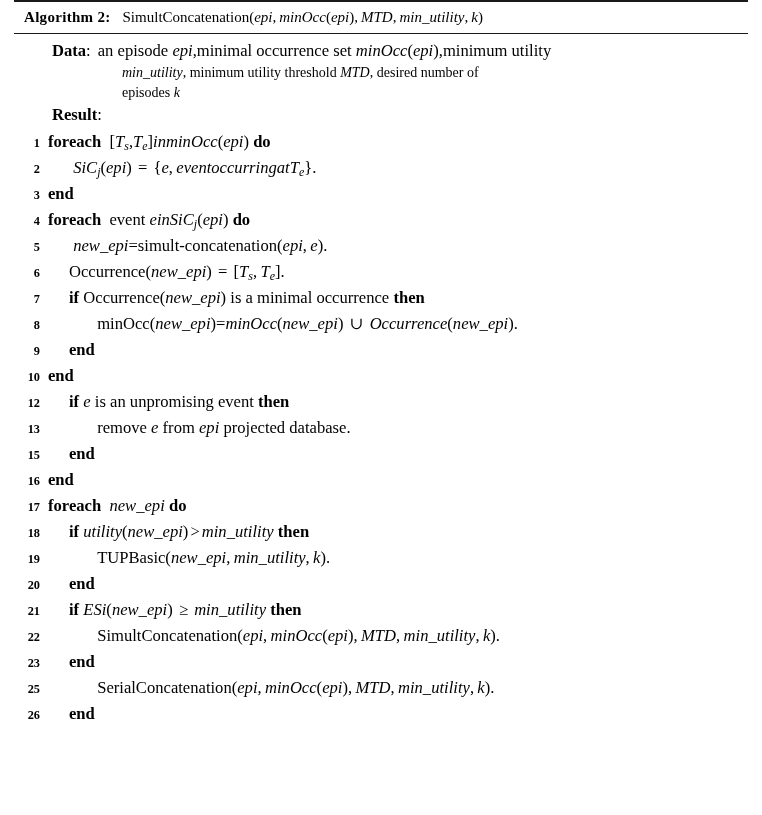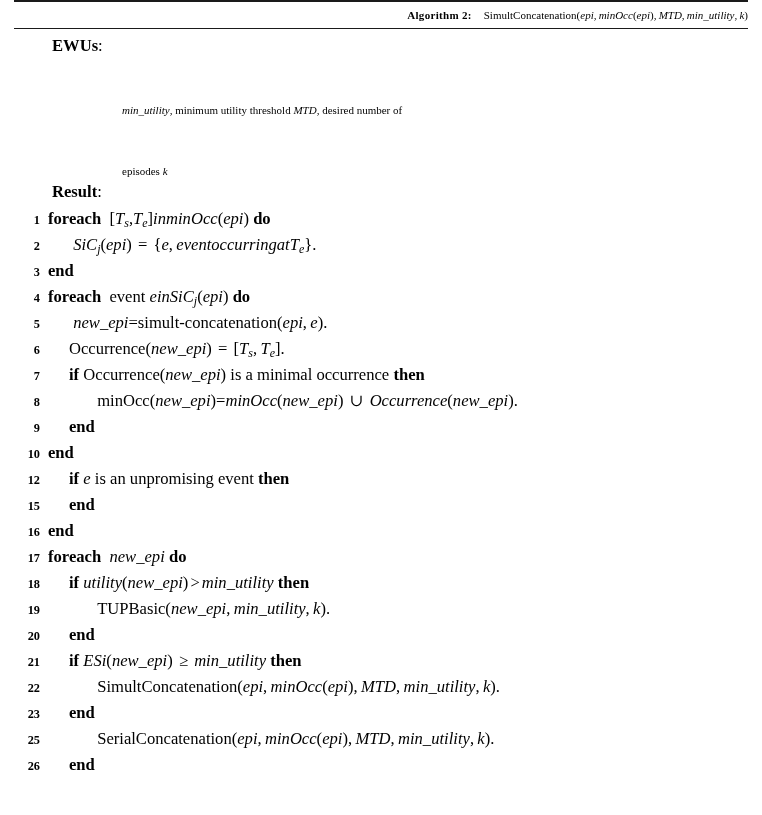--- a/index.html
+++ b/index.html
@@ -33,24 +33,23 @@
   .rule-thin {
     border: 0;
     border-top: 1.1px solid #1a1a1a;
     margin: 0;
     height: 0;
   }
 
   
   .algo-title {
     padding: 6px 0 6px 10px;
-    font-size: 11px;
+    font-size: 15px;
     line-height: 1.28;
     white-space: nowrap;
-    text-align: right;
   }
   .algo-title .kw {
     font-weight: bold;
     letter-spacing: 0.3px;
   }
   .algo-title .sig {
     margin-left: 12px;
   }
 
   
@@ -69,23 +68,22 @@
     flex: 0 0 auto;
     white-space: nowrap;
   }
   .io-label .colon { font-weight: normal; }
   .io-text {
     margin-left: 7px;
     flex: 1 1 auto;
   }
   .io-cont {
     padding-left: 108px;
-    font-size: 11px;
+    font-size: 14px;
     line-height: 1.44;
-    margin-top: 45px;
   }
 
   
   .body-lines {
     padding: 1px 0 2px 0;
   }
   .line {
     display: flex;
     align-items: stretch;
     font-size: 16.6px;
@@ -154,21 +152,22 @@
 
   <div class="algo-title">
     <span class="kw"><span>Algorithm</span>&nbsp;<span>2</span><span>:</span></span><span class="sig"><span class="mr">SimultConcatenation(</span><span class="mi">epi</span><span class="mr">,</span> <span class="mi">minOcc</span><span class="mr">(</span><span class="mi">epi</span><span class="mr">)</span><span class="mr">,</span> <span class="mi">MTD</span><span class="mr">,</span> <span class="mi">min_utility</span><span class="mr">,</span> <span class="mi">k</span><span class="mr">)</span></span>
   </div>
 
   <hr class="rule-thin">
 
   <div class="io-block">
 
     <div class="io-row">
-      <span class="io-label"><span>EWUs</span><span class="colon">:</span></span>
+      <span class="io-label"><span>Data</span><span class="colon">:</span></span>
+      <span class="io-text">an episode <span class="mi">epi</span>,minimal occurrence set <span class="mi">minOcc</span><span class="mr">(</span><span class="mi">epi</span><span class="mr">)</span>,minimum utility</span>
     </div>
 
     <div class="io-cont">
       <span class="mi">min_utility</span>, minimum utility threshold <span class="mi">MTD</span>, desired number of
     </div>
 
     <div class="io-cont">
       episodes <span class="mi">k</span>
     </div>
 
@@ -259,20 +258,28 @@
 
 
     <div class="line">
       <span class="lineno">12</span>
       <span class="content">
         <span class="guide first"></span>
         <span class="text"><span class="kw">if</span> <span class="mi">e</span> is an unpromising event <span class="kw">then</span></span>
       </span>
     </div>
 
+    <div class="line">
+      <span class="lineno">13</span>
+      <span class="content">
+        <span class="guide first"></span>
+        <span class="guide"></span>
+        <span class="text">&nbsp;remove <span class="mi">e</span> from <span class="mi">epi</span> projected database.</span>
+      </span>
+    </div>
 
 
     <div class="line">
       <span class="lineno">15</span>
       <span class="content">
         <span class="guide first"></span>
         <span class="text"><span class="kw">end</span></span>
       </span>
     </div>
 

